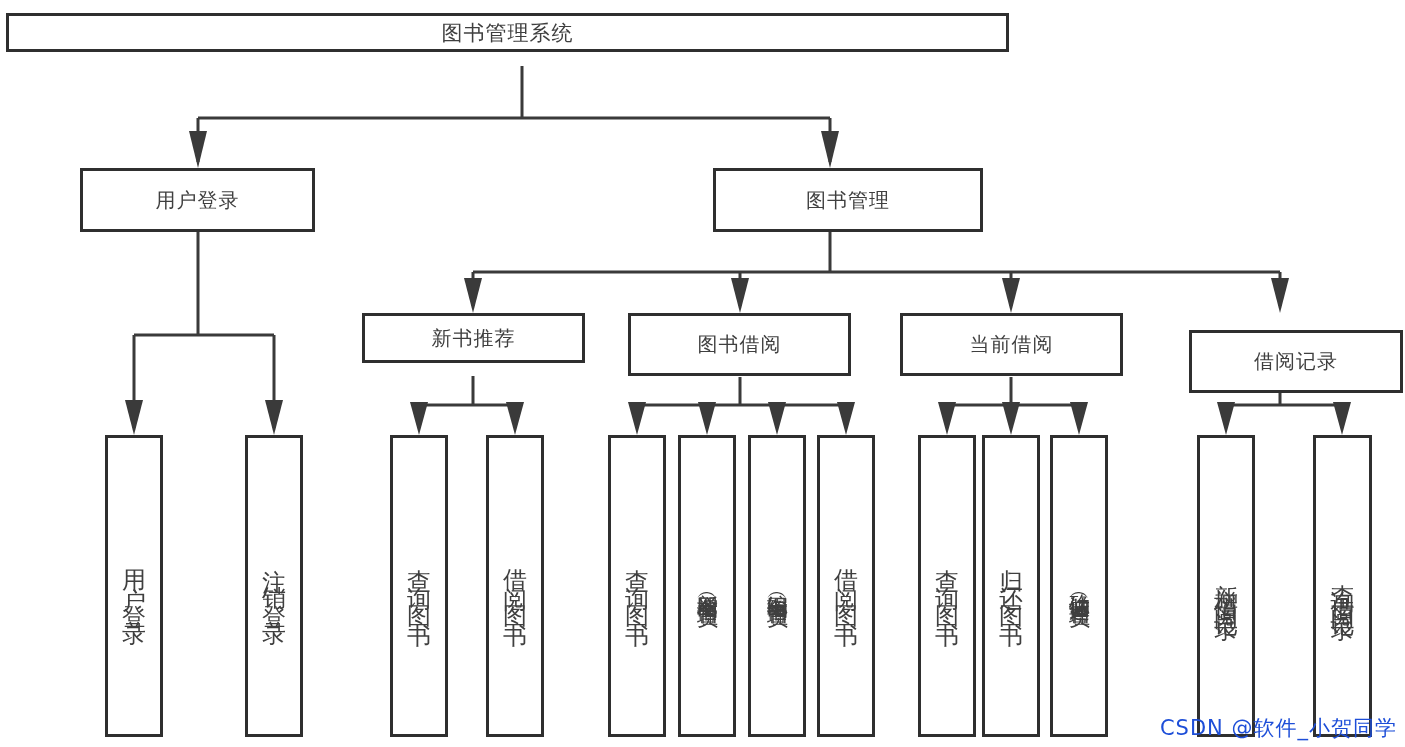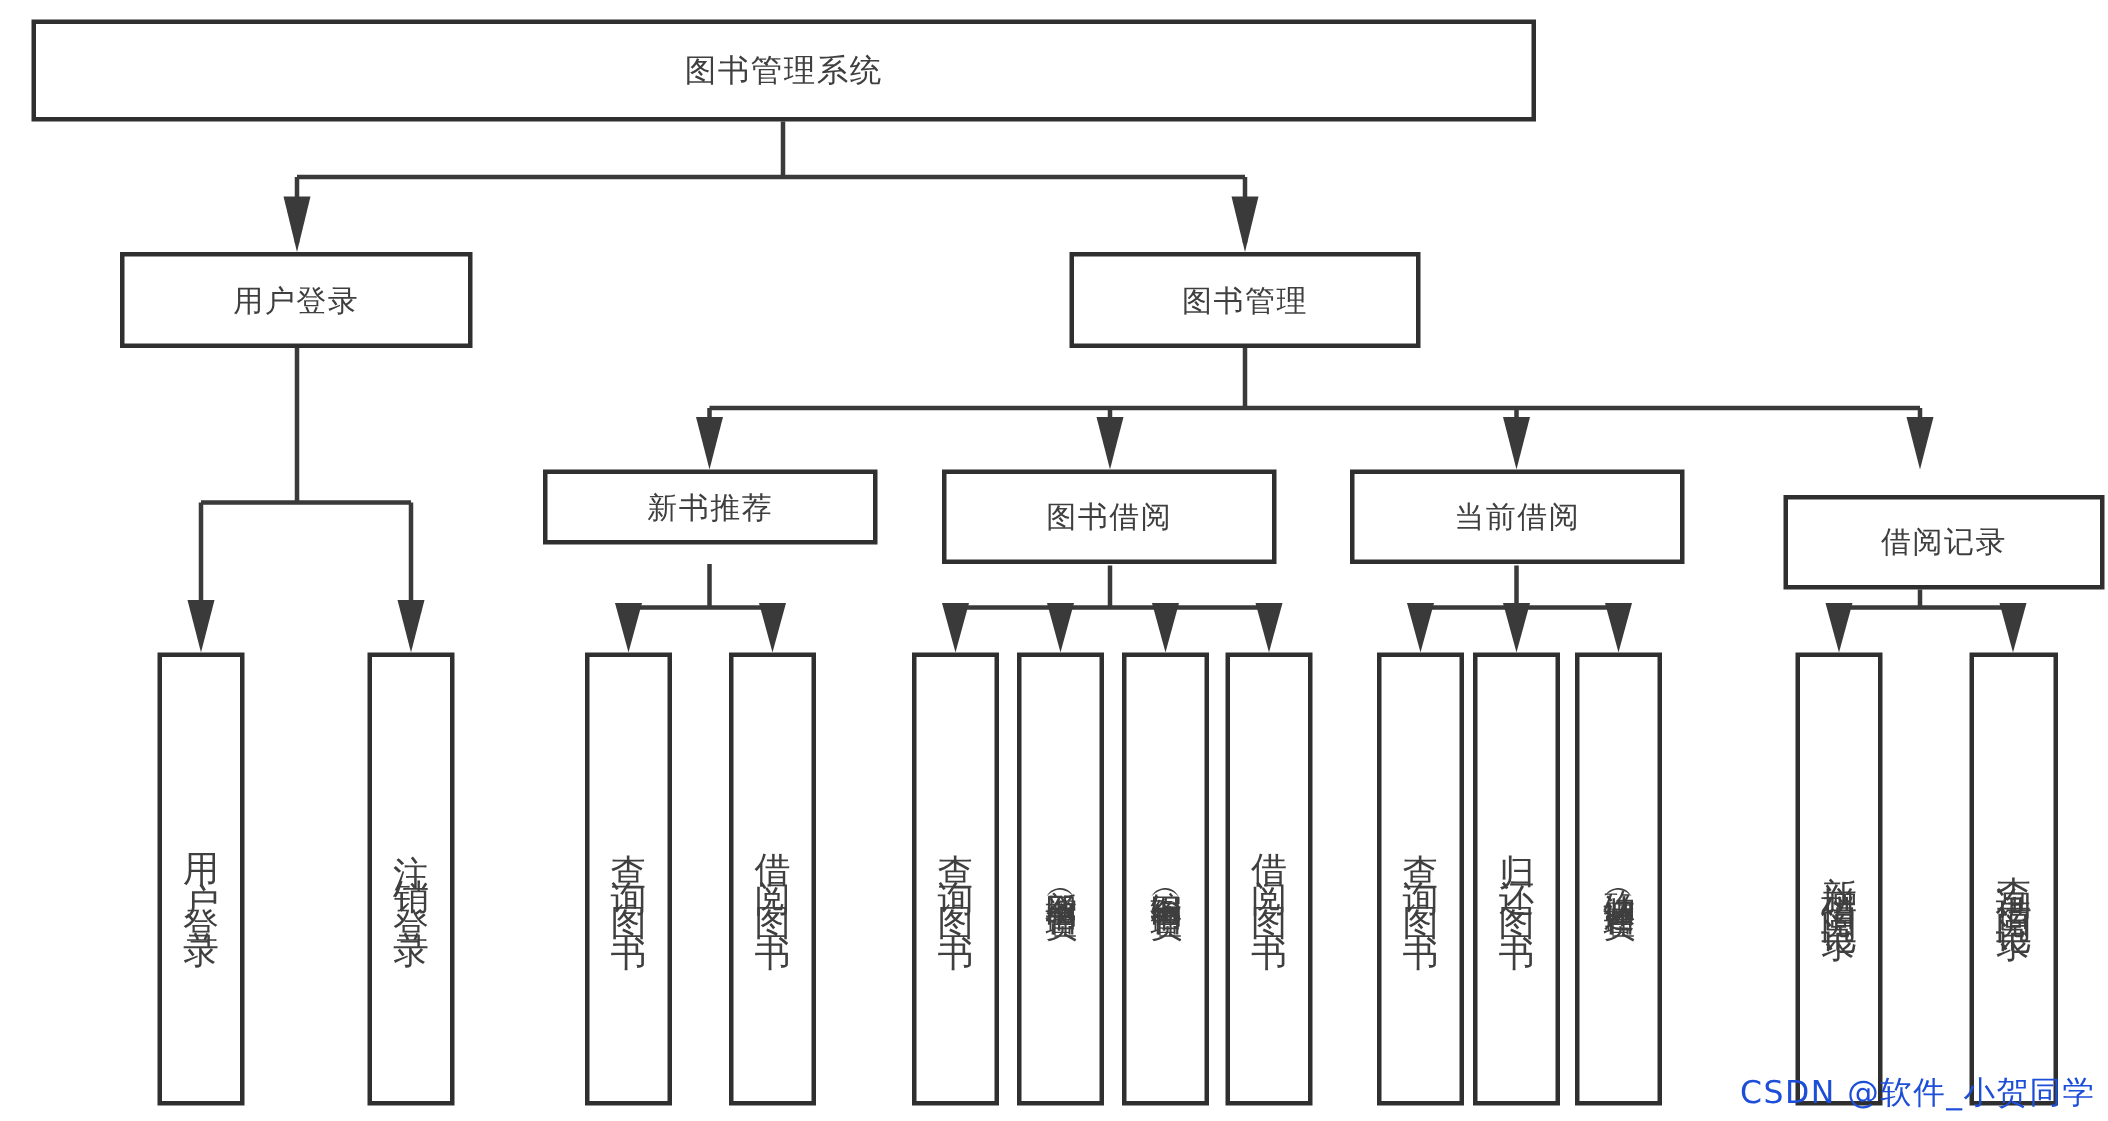--- a/index.html
+++ b/index.html
@@ -100,24 +100,24 @@
 
       <polygon points="938,402 956,402 947,435"></polygon>
       <polygon points="1002,402 1020,402 1011,435"></polygon>
       <polygon points="1070,402 1088,402 1079,435"></polygon>
 
       <polygon points="1217,402 1235,402 1226,435"></polygon>
       <polygon points="1333,402 1351,402 1342,435"></polygon>
     </g>
   </svg>
 
-  <div class="node hnode root" style="left:21px;top:13px;width:1003px;height:68px;">图书管理系统</div>
+  <div class="node hnode root" style="left:6px;top:13px;width:1003px;height:39px;">图书管理系统</div>
 
   <div class="node hnode" style="left:80px;top:168px;width:235px;height:64px;">用户登录</div>
-  <div class="node hnode" style="left:713px;top:168px;width:234px;height:64px;">图书管理</div>
+  <div class="node hnode" style="left:713px;top:168px;width:270px;height:64px;">图书管理</div>
 
   <div class="node hnode" style="left:362px;top:313px;width:223px;height:50px;">新书推荐</div>
   <div class="node hnode" style="left:628px;top:313px;width:223px;height:63px;">图书借阅</div>
   <div class="node hnode" style="left:900px;top:313px;width:223px;height:63px;">当前借阅</div>
   <div class="node hnode" style="left:1173px;top:330px;width:214px;height:63px;margin-left:16px;">借阅记录</div>
 
   <div class="node vnode vshort" style="left:105px;top:435px;width:58px;height:302px;">用户登录</div>
   <div class="node vnode vshort" style="left:245px;top:435px;width:58px;height:302px;">注销登录</div>
 
   <div class="node vnode vshort" style="left:390px;top:435px;width:58px;height:302px;">查询图书</div>

